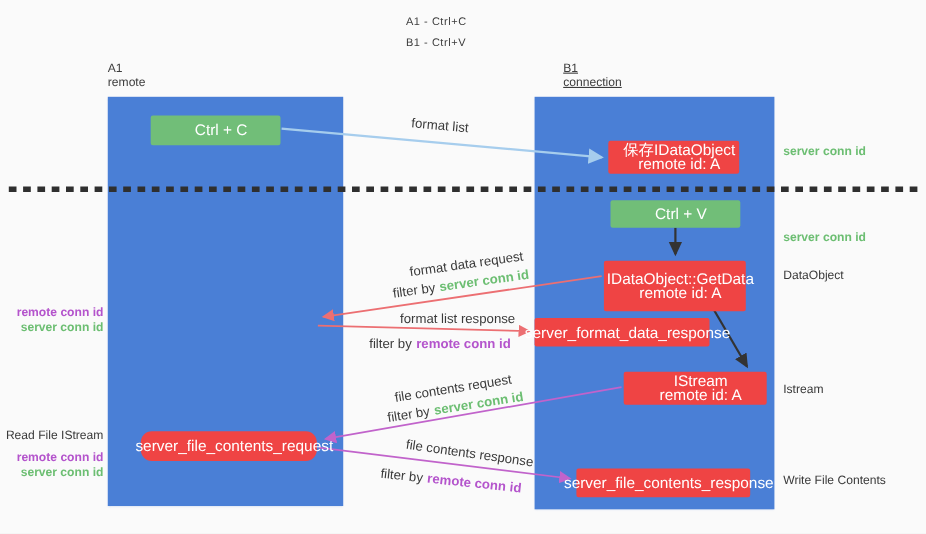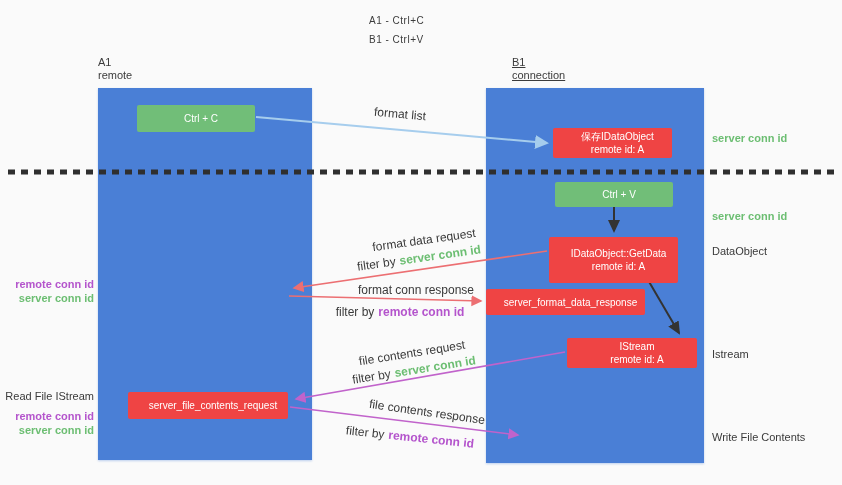--- a/index.html
+++ b/index.html
@@ -13,21 +13,21 @@
     color:#3c3c3c; letter-spacing:0.5px;
   }
   .lane-header {
     position:absolute; top:56px; font-size:11px;
     line-height:13px; color:#3c3c3c;
   }
   .lane { position:absolute; background:#4A7FD6; box-shadow:0 1px 2px rgba(74,127,214,0.35); }
   .overlay { position:absolute; left:0; top:0; pointer-events:none; }
   .node {
     position:absolute; display:flex; flex-direction:column; align-items:center;
-    justify-content:center; color:#ffffff; font-size:10px; line-height:13px;
+    justify-content:center; color:#ffffff; font-size:14px; line-height:13px;
     border-radius:2px;padding-left:10px;
   }
   .node.green  { background:#71BE78; }
   .node.orange { background:#ef4444; }
   .flow-label {
     position:absolute; white-space:nowrap; font-size:12px; color:#3a3a3a;
     transform-origin:center;
   }
   .flow-label .pre { margin-right:4px; }
   .side-label {
@@ -109,38 +109,41 @@
 
   <div class="node orange" style="left:486px; top:289px; width:159px; height:26px;">
     <div>server_format_data_response</div>
   </div>
 
   <div class="node orange" style="left:567px; top:338px; width:130px; height:30px;">
     <div>IStream</div>
     <div>remote id: A</div>
   </div>
 
-  <div class="node orange" style="left:128px; top:392px; width:160px; height:27px;">
+  <div class="node orange" style="left:128px; top:392px; width:160px; height:27px;border-radius:10px;">
     <div>server_file_contents_request</div>
   </div>
 
+  <div class="node orange" style="left:524px; top:426px; width:158px; height:26px;">
+    <div>server_file_contents_response</div>
+  </div>
 
   <div class="flow-label" style="left:400px; top:114px; transform:translate(-50%,-50%) rotate(5deg);">
     <span>format list</span>
   </div>
 
   <div class="flow-label" style="left:424px; top:240px; transform:translate(-50%,-50%) rotate(-8deg);">
     <span>format data request</span>
   </div>
   <div class="flow-label" style="left:419px; top:258px; transform:translate(-50%,-50%) rotate(-8deg);">
     <span class="pre">filter by</span><span class="green-text">server conn id</span>
   </div>
 
   <div class="flow-label" style="left:416px; top:290px; transform:translate(-50%,-50%);">
-    <span>format conn response</span>
+    <span>format list response</span>
   </div>
   <div class="flow-label" style="left:400px; top:312px; transform:translate(-50%,-50%);">
     <span class="pre">filter by</span><span class="purple-text">remote conn id</span>
   </div>
 
   <div class="flow-label" style="left:412px; top:353px; transform:translate(-50%,-50%) rotate(-9deg);">
     <span>file contents request</span>
   </div>
   <div class="flow-label" style="left:414px; top:370px; transform:translate(-50%,-50%) rotate(-9deg);">
     <span class="pre">filter by</span><span class="green-text">server conn id</span>

